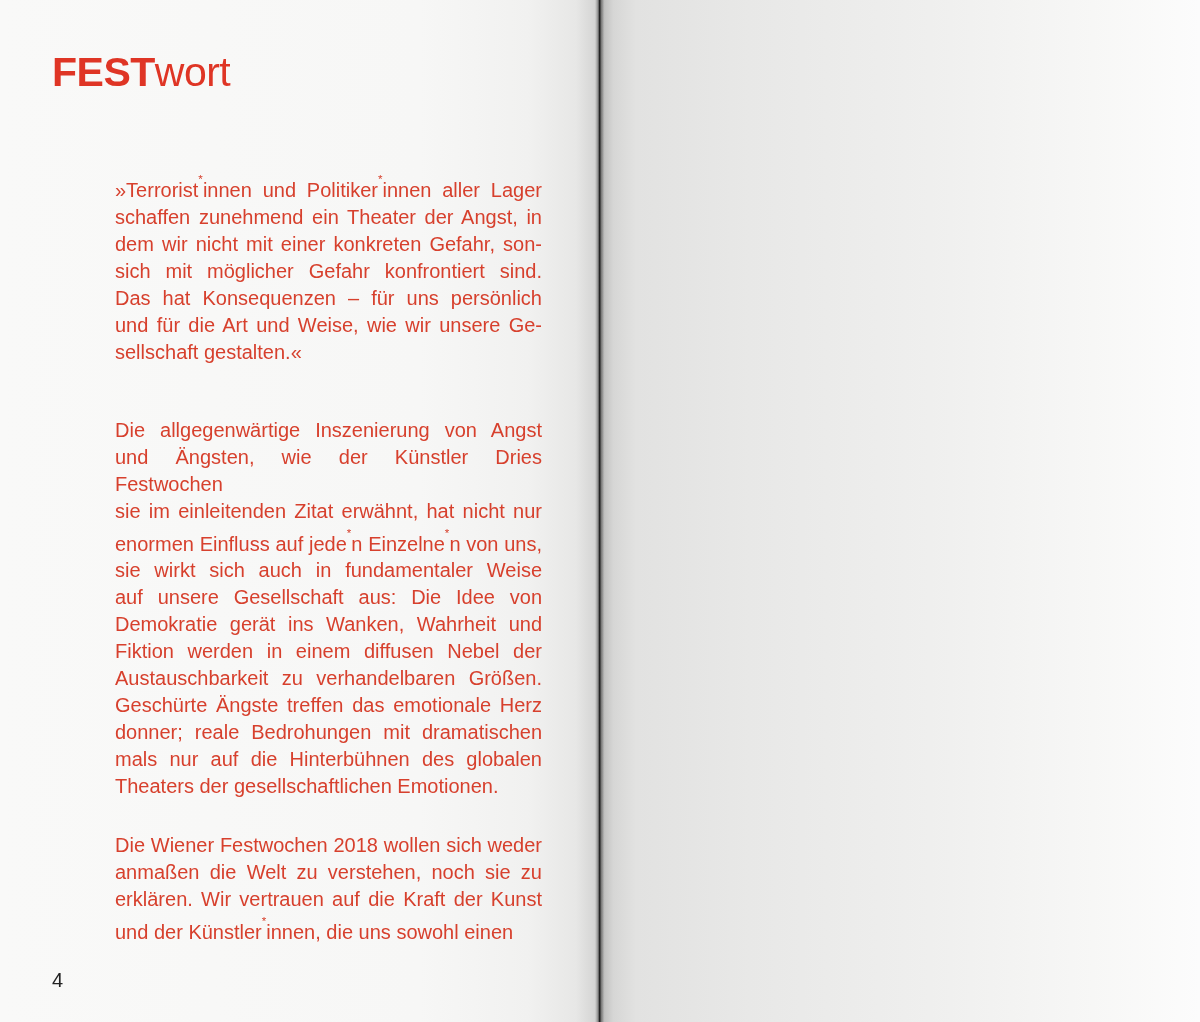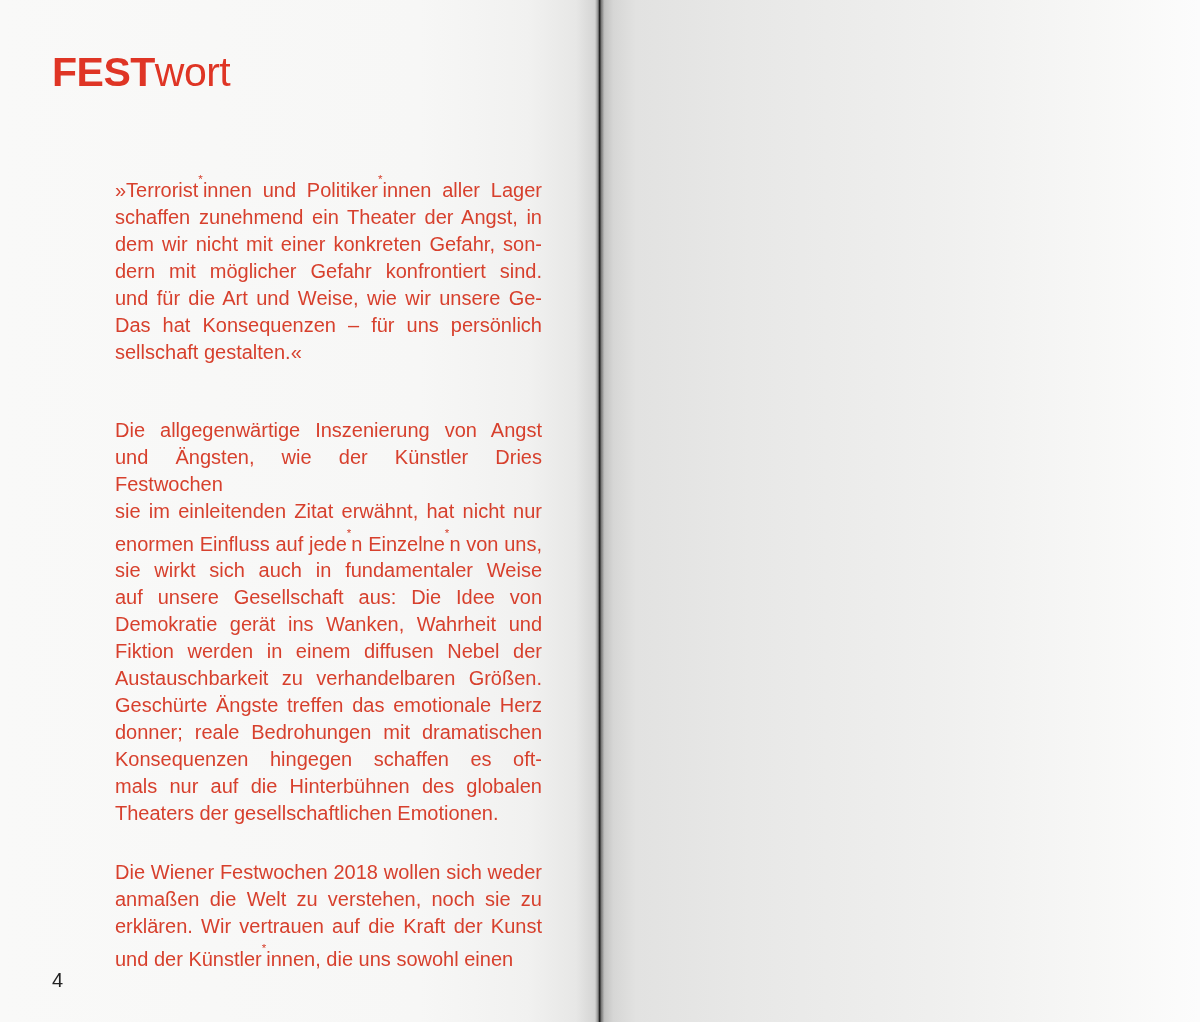--- a/index.html
+++ b/index.html
@@ -67,38 +67,37 @@
 
 <div class="spread">
 
   <div class="page page-left">
     <h1 class="title"><span class="t-bold">FEST</span><span class="t-reg">wort</span></h1>
     <div class="col col-left">
         <div class="para">
           <div class="line j">»Terrorist<sup>*</sup>innen und Politiker<sup>*</sup>innen aller Lager</div>
           <div class="line j">schaffen zunehmend ein Theater der Angst, in</div>
           <div class="line j">dem wir nicht mit einer konkreten Gefahr, son-</div>
-          <div class="line j">dern mit möglicher Gefahr konfrontiert sind.</div>
+          <div class="line j">sich mit möglicher Gefahr konfrontiert sind.</div>
+          <div class="line j">Das hat Konsequenzen – für uns persönlich</div>
           <div class="line j">und für die Art und Weise, wie wir unsere Ge-</div>
-          <div class="line j">Das hat Konsequenzen – für uns persönlich</div>
           <div class="line">sellschaft gestalten.«</div>
         </div>
         <div class="para">
           <div class="line j">Die allgegenwärtige Inszenierung von Angst</div>
           <div class="line j">und Ängsten, wie der Künstler Dries Festwochen</div>
           <div class="line j">sie im einleitenden Zitat erwähnt, hat nicht nur</div>
           <div class="line j">enormen Einfluss auf jede<sup>*</sup>n Einzelne<sup>*</sup>n von uns,</div>
           <div class="line j">sie wirkt sich auch in fundamentaler Weise</div>
           <div class="line j">auf unsere Gesellschaft aus: Die Idee von</div>
           <div class="line j">Demokratie gerät ins Wanken, Wahrheit und</div>
           <div class="line j">Fiktion werden in einem diffusen Nebel der</div>
           <div class="line j">Austauschbarkeit zu verhandelbaren Größen.</div>
           <div class="line j">Geschürte Ängste treffen das emotionale Herz</div>
           <div class="line j">donner; reale Bedrohungen mit dramatischen</div>
-          <div class="line j">Konsequenzen hingegen schaffen es oft-</div>
           <div class="line j">mals nur auf die Hinterbühnen des globalen</div>
           <div class="line">Theaters der gesellschaftlichen Emotionen.</div>
         </div>
         <div class="para">
           <div class="line j">Die Wiener Festwochen 2018 wollen sich weder</div>
           <div class="line j">anmaßen die Welt zu verstehen, noch sie zu</div>
           <div class="line j">erklären. Wir vertrauen auf die Kraft der Kunst</div>
           <div class="line">und der Künstler<sup>*</sup>innen, die uns sowohl einen</div>
         </div>
       </div>

